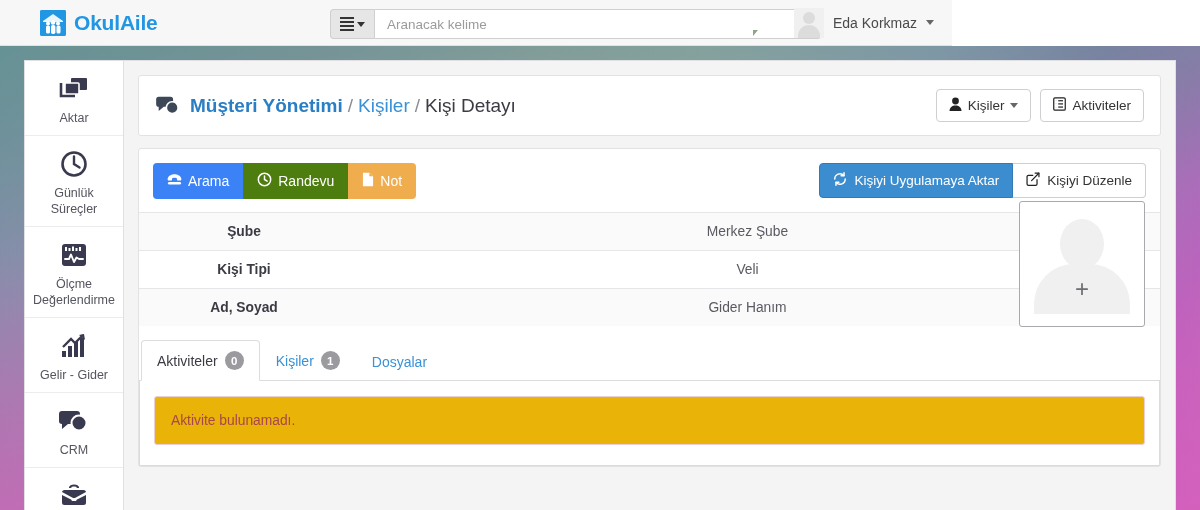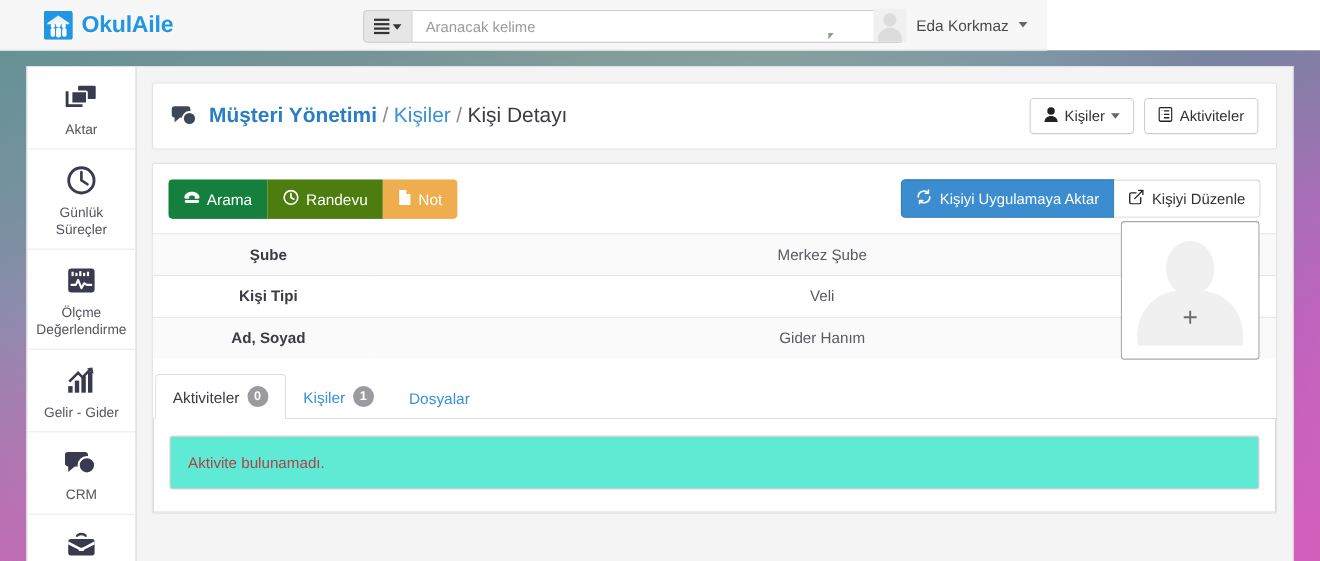--- a/index.html
+++ b/index.html
@@ -264,21 +264,21 @@
   .btn-tag {
     display: inline-flex; align-items: center; gap: 6px;
     padding: 9px 14px;
     font-size: 14px;
     color: #fff;
     border: none;
     cursor: pointer;
     white-space: nowrap;
     font-family: "Liberation Sans", sans-serif;
   }
-  .btn-blue   { background: #15803d; }
+  .btn-blue   { background: #3b82f6; }
   .btn-green  { background: #4d7c0f; }
   .btn-orange { background: #f0ad4e; }
 
   .right-actions { margin-left: auto; display: flex; }
   .btn-primary {
     display: inline-flex; align-items: center; gap: 7px;
     background: #3c8dd0;
     border: 1px solid #3279b8;
     border-radius: 4px 0 0 4px;
     padding: 8px 13px;
@@ -387,21 +387,21 @@
     font-size: 11.5px;
     font-weight: bold;
   }
   .tab-pane {
     background: #fff;
     border: 1px solid #dcdcdf;
     border-top: none;
     padding: 15px 14px 20px;
   }
   .alert-danger {
-    background: #5eead4;
+    background: #eab308;
     border: 1px solid #eccfd1;
     border-radius: 3px;
     padding: 16px 16px;
     font-size: 13.8px;
     color: #a8464c;
   }
 </style>
 </head>
 <body>
 

